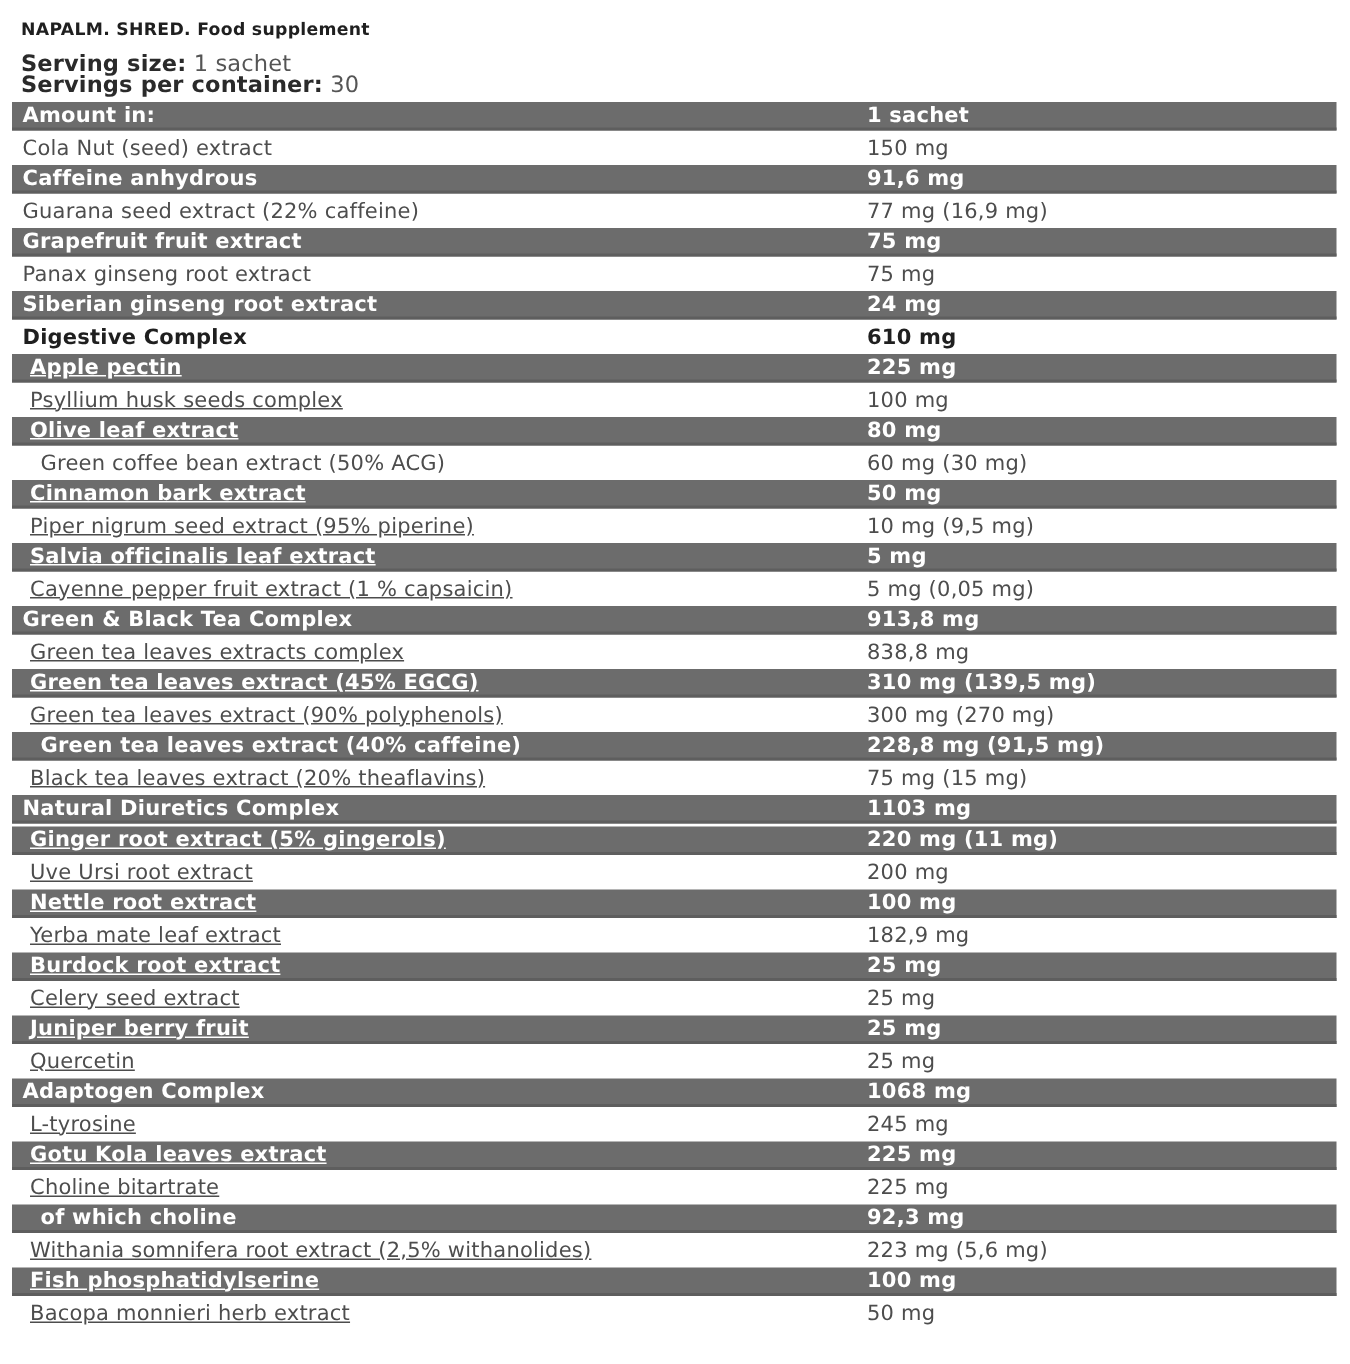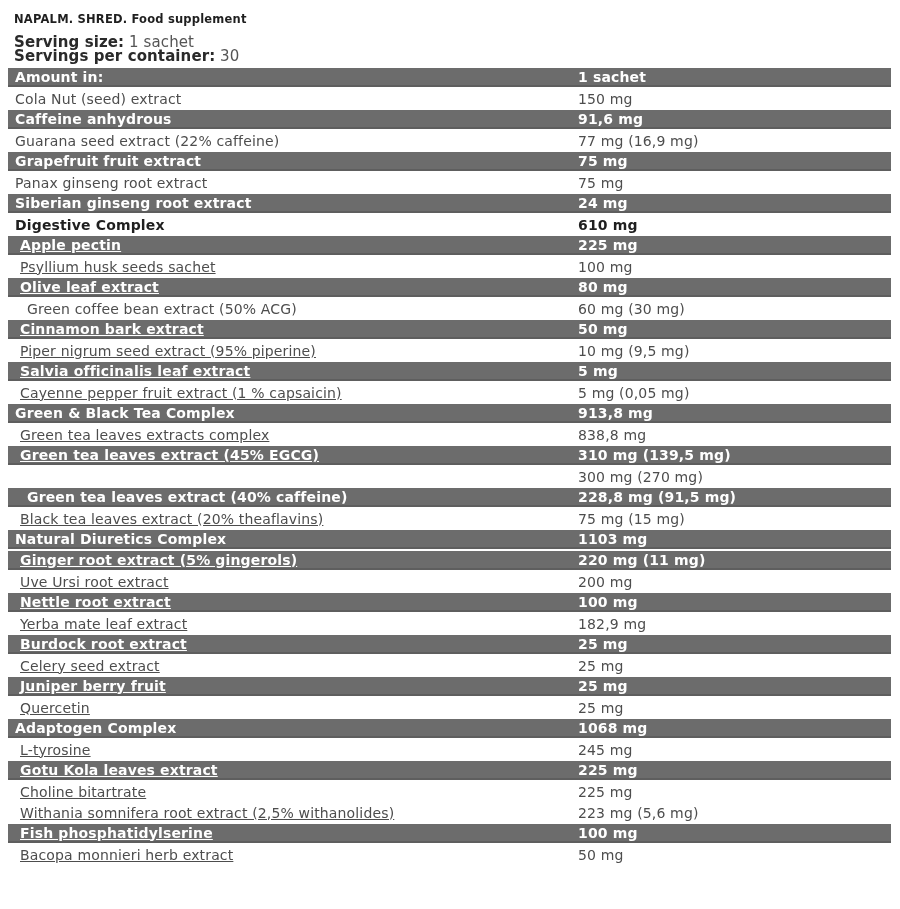--- a/index.html
+++ b/index.html
@@ -104,21 +104,21 @@
         </div>
         <div class="row light bold ind0">
           <span class="cell label">Digestive Complex</span>
           <span class="cell value">610 mg</span>
         </div>
         <div class="row dark ind1">
           <span class="cell label">Apple pectin</span>
           <span class="cell value">225 mg</span>
         </div>
         <div class="row light ind1">
-          <span class="cell label">Psyllium husk seeds sachet</span>
+          <span class="cell label">Psyllium husk seeds complex</span>
           <span class="cell value">100 mg</span>
         </div>
         <div class="row dark ind1">
           <span class="cell label">Olive leaf extract</span>
           <span class="cell value">80 mg</span>
         </div>
         <div class="row light ind2">
           <span class="cell label">Green coffee bean extract (50% ACG)</span>
           <span class="cell value">60 mg (30 mg)</span>
         </div>
@@ -144,20 +144,21 @@
         </div>
         <div class="row light ind1">
           <span class="cell label">Green tea leaves extracts complex</span>
           <span class="cell value">838,8 mg</span>
         </div>
         <div class="row dark ind1">
           <span class="cell label">Green tea leaves extract (45% EGCG)</span>
           <span class="cell value">310 mg (139,5 mg)</span>
         </div>
         <div class="row light ind1">
+          <span class="cell label">Green tea leaves extract (90% polyphenols)</span>
           <span class="cell value">300 mg (270 mg)</span>
         </div>
         <div class="row dark ind2">
           <span class="cell label">Green tea leaves extract (40% caffeine)</span>
           <span class="cell value">228,8 mg (91,5 mg)</span>
         </div>
         <div class="row light ind1">
           <span class="cell label">Black tea leaves extract (20% theaflavins)</span>
           <span class="cell value">75 mg (15 mg)</span>
         </div>
@@ -206,20 +207,24 @@
           <span class="cell value">245 mg</span>
         </div>
         <div class="row dark ind1">
           <span class="cell label">Gotu Kola leaves extract</span>
           <span class="cell value">225 mg</span>
         </div>
         <div class="row light ind1">
           <span class="cell label">Choline bitartrate</span>
           <span class="cell value">225 mg</span>
         </div>
+        <div class="row dark ind2">
+          <span class="cell label">of which choline</span>
+          <span class="cell value">92,3 mg</span>
+        </div>
         <div class="row light ind1">
           <span class="cell label">Withania somnifera root extract (2,5% withanolides)</span>
           <span class="cell value">223 mg (5,6 mg)</span>
         </div>
         <div class="row dark ind1">
           <span class="cell label">Fish phosphatidylserine</span>
           <span class="cell value">100 mg</span>
         </div>
         <div class="row light ind1">
           <span class="cell label">Bacopa monnieri herb extract</span>

